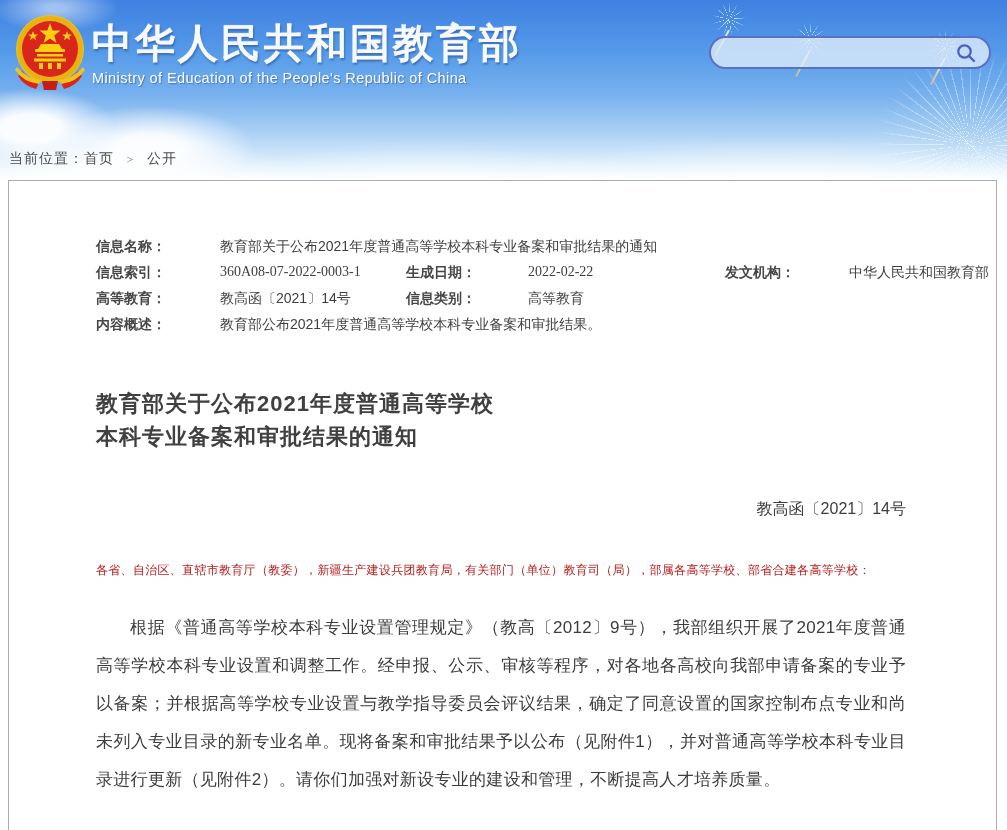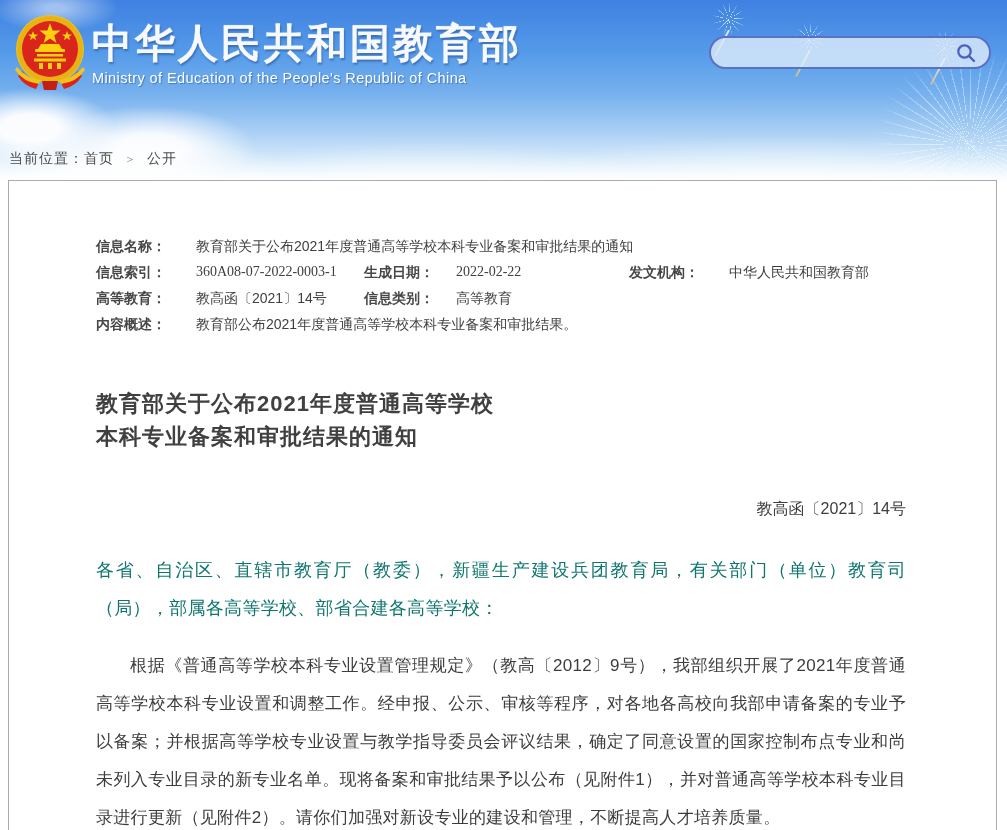--- a/index.html
+++ b/index.html
@@ -86,35 +86,35 @@
   
   .page-bg { position:absolute; top:182px; left:0; width:1007px; height:648px; background:#ffffff; }
   .content-box {
     position:absolute; left:8px; top:180px; width:989px; height:700px;
     background:#ffffff; border:1px solid #acacac;
     padding:52px 90px 40px 87px;
   }
 
   
   .meta { font-size:14px; color:#3f3f3f; }
-  .meta-row { display:flex; line-height:26px; white-space:nowrap; }
+  .meta-row { display:flex; line-height:26px; white-space:nowrap;gap:24px; }
   .meta-label { font-weight:bold; color:#474747; flex:none; width:84px; }
-  .meta-label.mid { width:82px;text-align:center; }
+  .meta-label.mid { width:82px; }
   .meta-val { color:#3f3f3f;margin-left:16px; }
   .meta-val.serif { font-family:Liberation Serif, serif; }
   .col-a { flex:none; width:162px; }
   .col-b { flex:none; width:173px; }
 
   
   .doc-title {
     margin-top:50px; text-align:left; font-size:22px; font-weight:bold;
     color:#404040; line-height:33px; letter-spacing:1px;
   }
   .doc-number { margin-top:44px; text-align:right; font-size:16px; color:#3d3d3d; line-height:24px; }
-  .doc-salutation { margin-top:30px; font-size:18px; color:#0f766e; line-height:38px; text-align:justify; letter-spacing:.3px; }
+  .doc-salutation { margin-top:30px; font-size:12px; color:#b91c1c; line-height:38px; text-align:justify; letter-spacing:.3px; }
   .doc-body { margin-top:20px; font-size:17px; color:#3d3d3d; line-height:38px; text-align:justify; text-indent:2em; letter-spacing:.3px; }
 </style>
 </head>
 <body>
 
 <div class="sky">
   <div class="clouds"></div>
 
   <div class="dandelion-big"></div>
   <div class="seed" style="left:712px; top:2px;">

